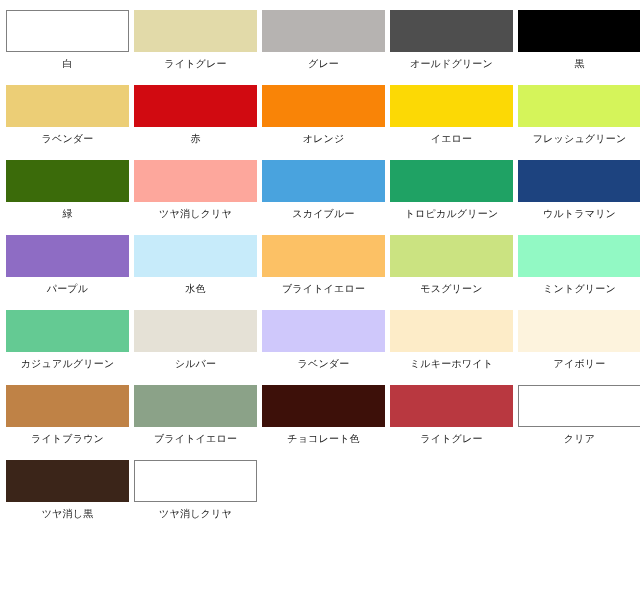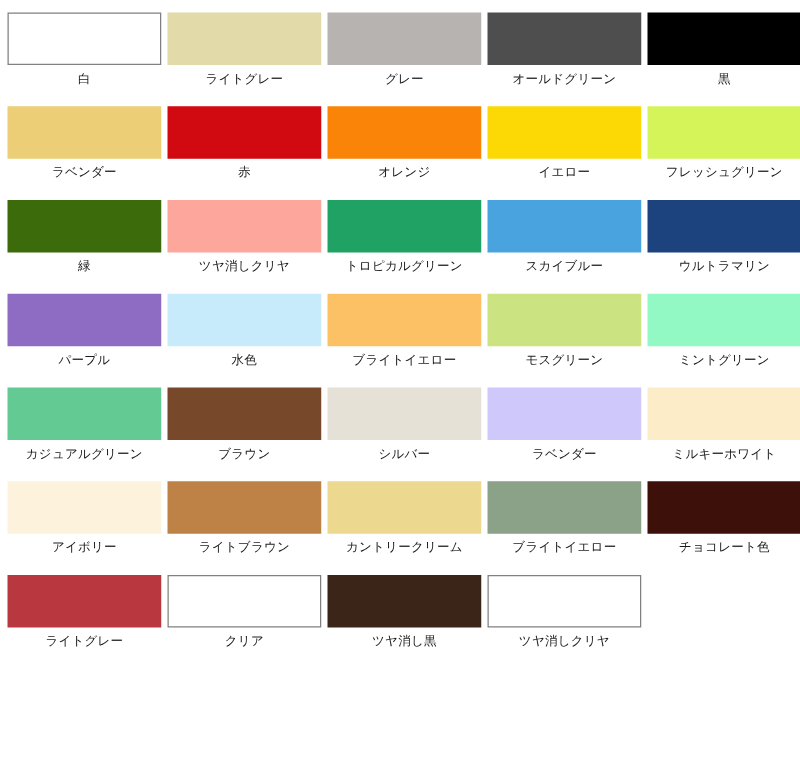--- a/index.html
+++ b/index.html
@@ -102,26 +102,26 @@
     </div>
     <div class="swatch-cell">
       <div class="swatch-chip" style="background: rgb(59, 107, 10);"></div>
       <div class="swatch-label">緑</div>
     </div>
     <div class="swatch-cell">
       <div class="swatch-chip" style="background: rgb(253, 167, 156);"></div>
       <div class="swatch-label">ツヤ消しクリヤ</div>
     </div>
     <div class="swatch-cell">
+      <div class="swatch-chip" style="background: rgb(73, 163, 222);"></div>
+      <div class="swatch-label">スカイブルー</div>
+    </div>
+    <div class="swatch-cell">
       <div class="swatch-chip" style="background: rgb(31, 162, 100);"></div>
       <div class="swatch-label">トロピカルグリーン</div>
-    </div>
-    <div class="swatch-cell">
-      <div class="swatch-chip" style="background: rgb(73, 163, 222);"></div>
-      <div class="swatch-label">スカイブルー</div>
     </div>
     <div class="swatch-cell">
       <div class="swatch-chip" style="background: rgb(29, 67, 127);"></div>
       <div class="swatch-label">ウルトラマリン</div>
     </div>
     <div class="swatch-cell">
       <div class="swatch-chip" style="background: rgb(142, 108, 196);"></div>
       <div class="swatch-label">パープル</div>
     </div>
     <div class="swatch-cell">
@@ -138,46 +138,38 @@
     </div>
     <div class="swatch-cell">
       <div class="swatch-chip" style="background: rgb(146, 249, 196);"></div>
       <div class="swatch-label">ミントグリーン</div>
     </div>
     <div class="swatch-cell">
       <div class="swatch-chip" style="background: rgb(100, 202, 147);"></div>
       <div class="swatch-label">カジュアルグリーン</div>
     </div>
     <div class="swatch-cell">
-      <div class="swatch-chip" style="background: rgb(119, 73, 42);"></div>
-      <div class="swatch-label">ブラウン</div>
-    </div>
-    <div class="swatch-cell">
       <div class="swatch-chip" style="background: rgb(229, 225, 214);"></div>
       <div class="swatch-label">シルバー</div>
     </div>
     <div class="swatch-cell">
       <div class="swatch-chip" style="background: rgb(207, 200, 251);"></div>
       <div class="swatch-label">ラベンダー</div>
     </div>
     <div class="swatch-cell">
       <div class="swatch-chip" style="background: rgb(253, 236, 200);"></div>
       <div class="swatch-label">ミルキーホワイト</div>
     </div>
     <div class="swatch-cell">
       <div class="swatch-chip" style="background: rgb(253, 243, 221);"></div>
       <div class="swatch-label">アイボリー</div>
     </div>
     <div class="swatch-cell">
       <div class="swatch-chip" style="background: rgb(191, 130, 70);"></div>
       <div class="swatch-label">ライトブラウン</div>
-    </div>
-    <div class="swatch-cell">
-      <div class="swatch-chip" style="background: rgb(236, 217, 143);"></div>
-      <div class="swatch-label">カントリークリーム</div>
     </div>
     <div class="swatch-cell">
       <div class="swatch-chip" style="background: rgb(139, 162, 136);"></div>
       <div class="swatch-label">ブライトイエロー</div>
     </div>
     <div class="swatch-cell">
       <div class="swatch-chip" style="background: rgb(61, 16, 9);"></div>
       <div class="swatch-label">チョコレート色</div>
     </div>
     <div class="swatch-cell">

